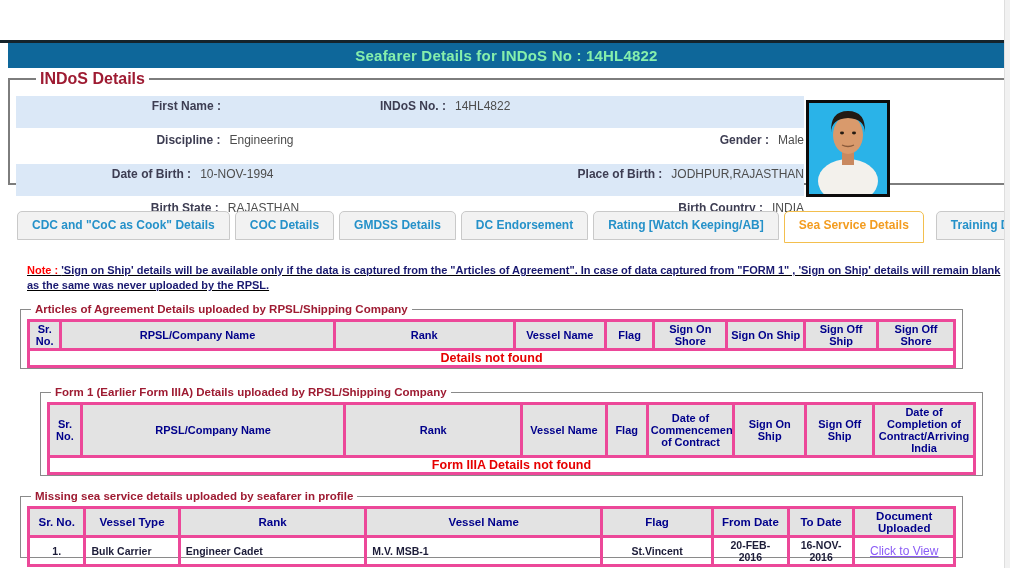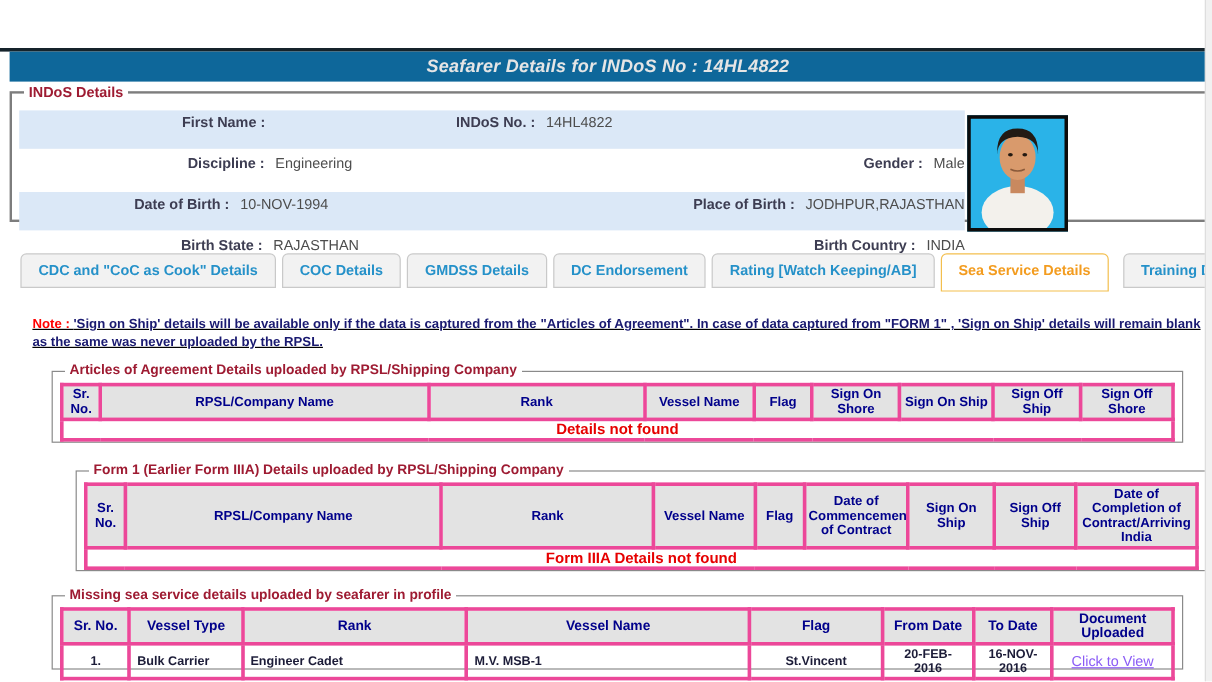--- a/index.html
+++ b/index.html
@@ -2,28 +2,28 @@
 <html><head>
 <meta charset="utf-8">
 <style>
   * { margin:0; padding:0; box-sizing:border-box; }
   html,body { width:1010px; height:568px; background:#fff; overflow:hidden;
               font-family:"Liberation Sans", sans-serif; position:relative; }
 
   
   .top-rule { position:absolute; left:0; top:40px; width:1010px; height:3px; background:#15232b; }
   .title-bar { position:absolute; left:8px; top:43px; width:997px; height:25px;
-               background:#0e679a; color:#e5e5e5; font-size:15px; font-weight:bold;
-               text-align:center; line-height:25px; letter-spacing:.2px;font-style:italic; }
+               background:#0e679a; color:#86efac; font-size:15px; font-weight:bold;
+               text-align:center; line-height:25px; letter-spacing:.2px; }
 
   
   fieldset { border:1px solid #8a8a8a; }
   .indos-fs { position:absolute; left:8px; top:70px; width:1000px; height:115px;
               border:2px solid #7d7d7d; background:#fff; padding:8px 6px 0 6px; }
-  legend { color:#9e1b32; font-weight:bold; font-size:12px; padding:0 4px; margin-left:4px; }
+  legend { color:#9e1b32; font-weight:bold; font-size:16px; padding:0 4px; margin-left:20px; }
   .indos-rows { width:788px; }
   .indos-row { display:flex; height:32px; line-height:20px; font-size:12px; margin-bottom:2px; }
   .indos-row.alt { background:#dbe8f7; }
   .ind-label { font-weight:bold; color:#3d3d52; text-align:right; }
   .ind-val   { color:#4d4d4d; padding-left:9px; }
   .l1 { width:205px; } .v1 { width:325px; } .l2 { width:225px; } .v2 { flex:1; }
 
   .photo-frame { position:absolute; left:796px; top:12px; width:84px; height:97px;
                  border:3px solid #0c0c0c; background:#2ab3e8; }
 
@@ -35,21 +35,21 @@
   .tab.active { background:#fff; color:#f39c1f; border-color:#f3bf4e;
                 height:32px; margin-right:12px; }
 
   
   .note { position:absolute; left:27px; top:263px; width:975px;
           font-size:11px; font-weight:bold; line-height:15px;text-decoration:underline; }
   .note-prefix { color:#ff0000; }
   .note-text { color:#191970; }
 
   
-  .sect { position:absolute; left:43px; width:943px; padding:4px 6px 6px 6px; background:#fff; }
+  .sect { position:absolute; left:20px; width:943px; padding:4px 6px 6px 6px; background:#fff; }
   .sect legend { font-size:11.5px; margin-left:4px; }
   .fs1 { top:303px; height:66px; }
   .fs2 { top:386px; height:90px;margin-left:20px; }
   .fs3 { top:490px; height:68px; }
 
   table { border-collapse:collapse; table-layout:fixed; width:100%; }
   th, td { border:3px solid #ec4899; overflow:hidden; }
   th { background:#e3e3e3; color:#00008b; font-size:11px; font-weight:bold;
        text-align:center; padding:1px 2px; line-height:12px; }
   .fs1 th { height:26px; }

